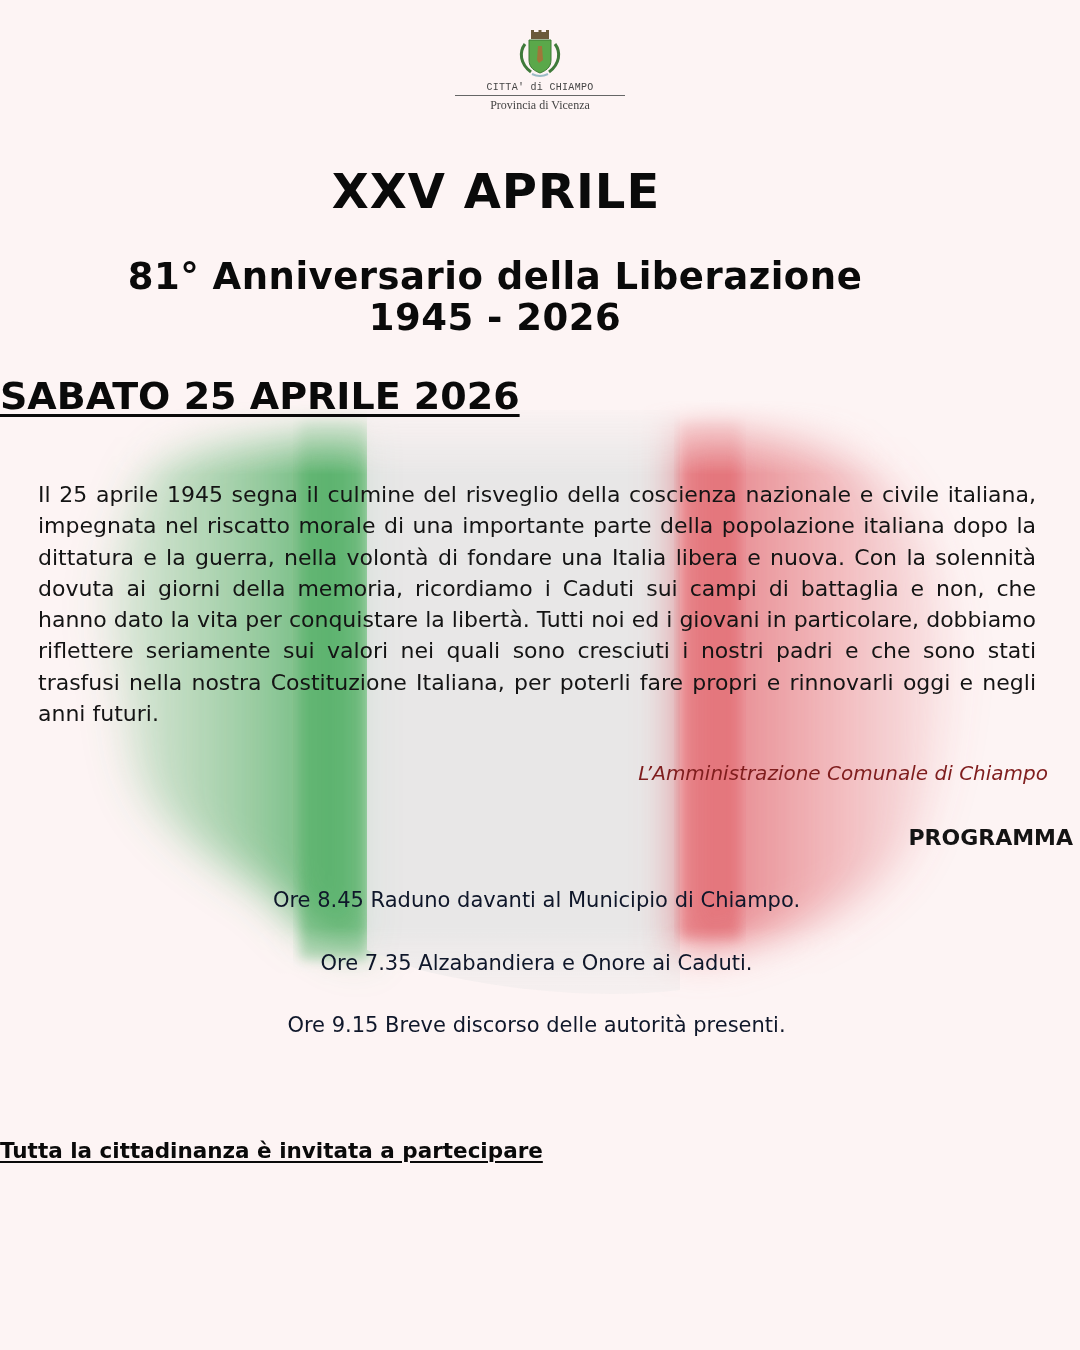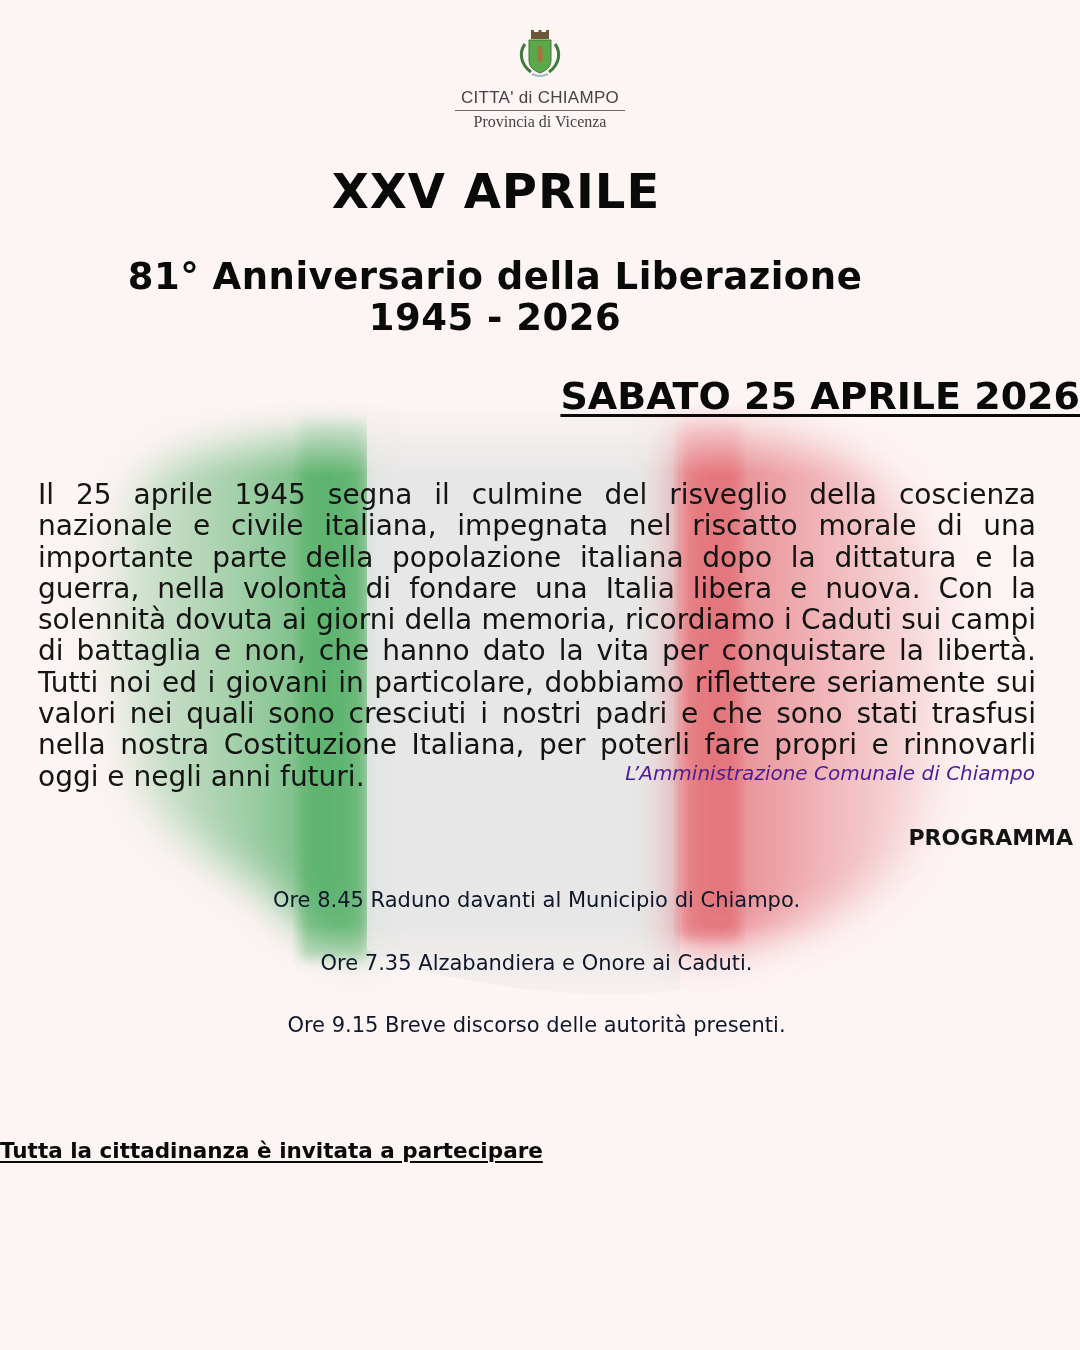--- a/index.html
+++ b/index.html
@@ -7,31 +7,31 @@
     width: 1080px; height: 1350px; position: relative; overflow: hidden;
     background: #fdf4f4;
     font-family: "DejaVu Sans", sans-serif;
     color: #111;
   }
   .flag { position: absolute; left: 0; top: 0; width: 1080px; height: 1350px; pointer-events: none; }
   .content { position: absolute; left: 0; top: 0; width: 1080px; height: 1350px; }
 
   .logo { position: absolute; left: 440px; top: 30px; width: 200px; text-align: center; }
   .crest { display: block; margin: 0 auto; }
-  .logo-city { font-family: Liberation Sans, sans-serif; font-size: 17px; color: #444; letter-spacing: 0.3px; margin-top: 8px; }
+  .logo-city { font-family: Liberation Mono, monospace; font-size: 10px; color: #444; letter-spacing: 0.3px; margin-top: 2px; }
   .logo-rule { width: 170px; height: 1px; background: #666; margin: 2px auto 2px auto; }
-  .logo-prov { font-family: "Liberation Serif", serif; font-size: 16px; color: #444; }
+  .logo-prov { font-family: "Liberation Serif", serif; font-size: 12px; color: #444; }
 
   .title { position: absolute; top: 163px; left: 0; width: 992px; text-align: center; font-weight: bold; font-size: 48px; letter-spacing: 1px; color: #0a0a0a; }
   .subtitle { position: absolute; top: 256px; left: 0; width: 990px; text-align: center; font-weight: bold; font-size: 37px; line-height: 41px; color: #0a0a0a; letter-spacing: 0.5px; }
-  .date { position: absolute; top: 374px; left: 0; width: 1080px; text-align: right; }
+  .date { position: absolute; top: 374px; left: 0; width: 1080px; text-align: left; }
   .date span { font-weight: bold; font-size: 38px; text-decoration: underline; text-decoration-thickness: 3px; text-underline-offset: 5px; color: #0a0a0a; }
 
-  .body-text { position: absolute; top: 479px; left: 38px; width: 998px; font-size: 28px; line-height: 31.3px; text-align: justify; color: #141414; }
-  .signature { position: absolute; top: 761px; right: 45px; font-style: italic; font-size: 20px; color: #4c1d95; }
+  .body-text { position: absolute; top: 479px; left: 38px; width: 998px; font-size: 22px; line-height: 31.3px; text-align: justify; color: #141414; }
+  .signature { position: absolute; top: 761px; right: 32px; font-style: italic; font-size: 20px; color: #7f1d1d; }
   .programma { position: absolute; top: 825px; left: 0; width: 1073px; text-align: right; font-weight: bold; font-size: 22px; color: #141414; }
   .prog-item { position: absolute; left: 0; width: 1073px; text-align: center; font-size: 21px; color: #0f172a; }
   .invite { position: absolute; top: 1138px; left: 0; width: 1080px; text-align: left; }
   .invite span { font-weight: bold; font-size: 21.5px; text-decoration: underline; text-decoration-thickness: 2px; text-underline-offset: 3px; color: #0a0a0a; }
 </style>
 </head>
 <body>
 
 <svg class="flag" viewBox="0 0 1080 1350" xmlns="http://www.w3.org/2000/svg">
   <defs>

